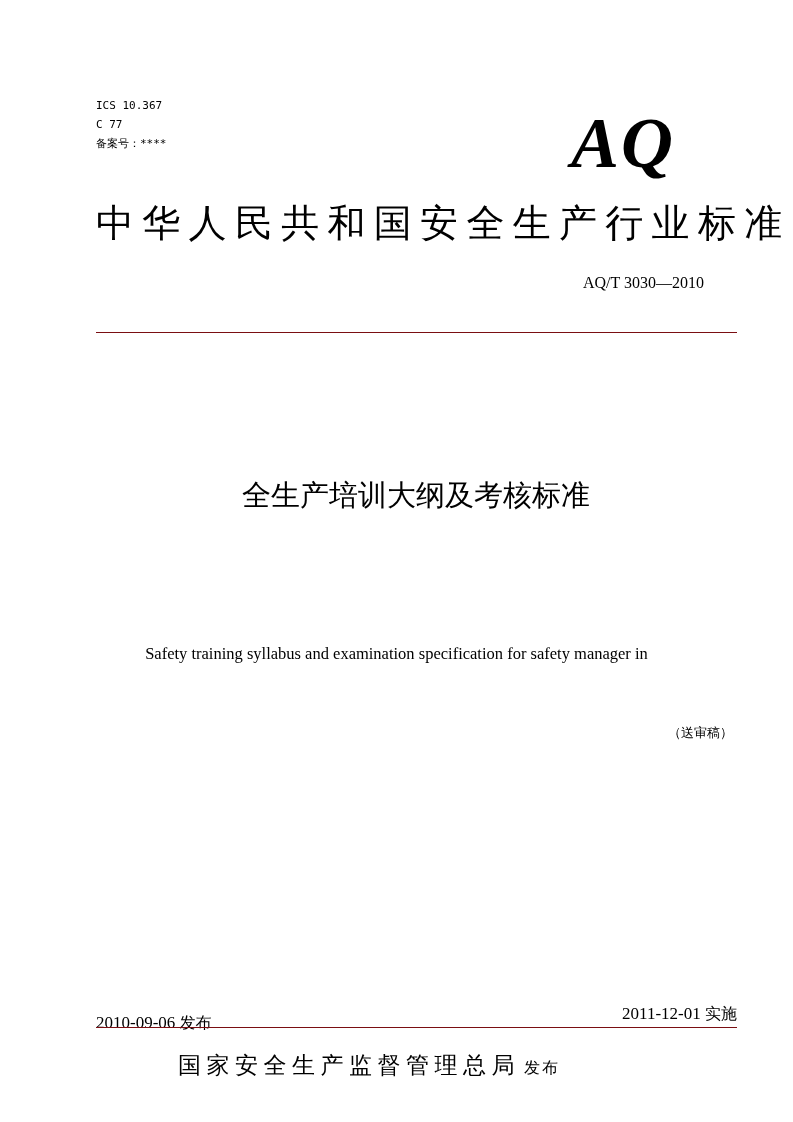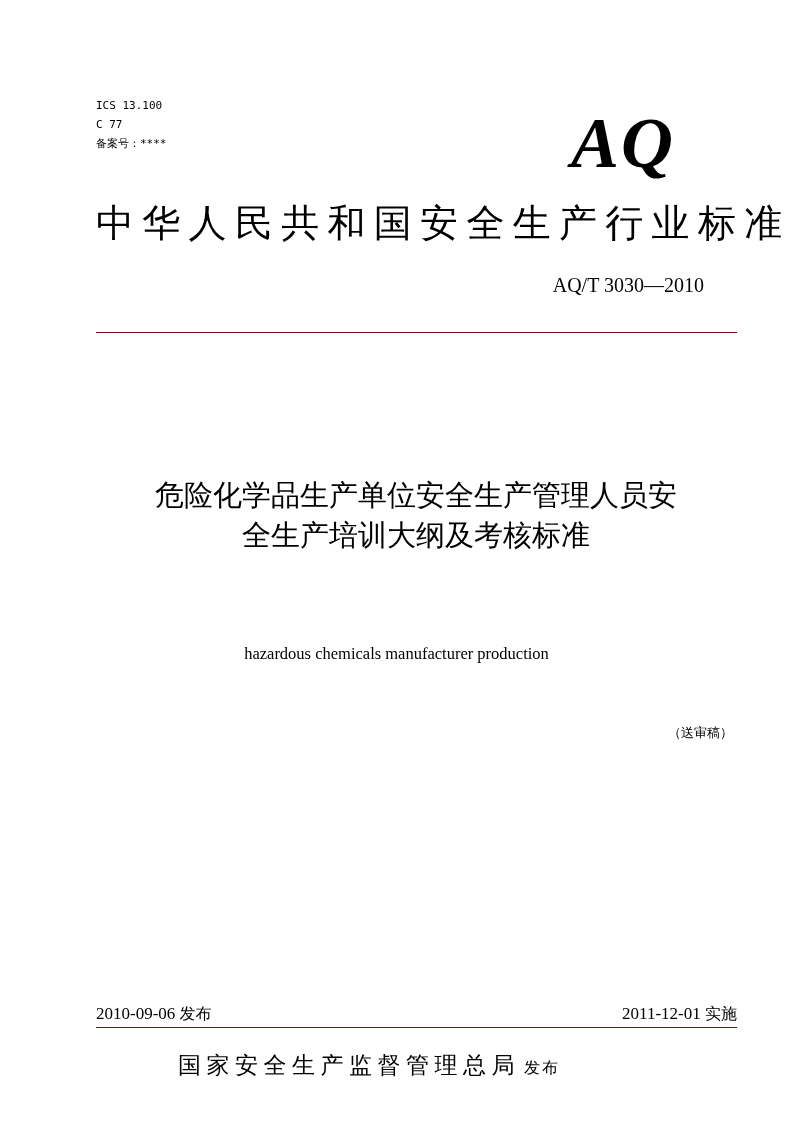--- a/index.html
+++ b/index.html
@@ -2,62 +2,61 @@
 <html><head>
 <meta charset="utf-8">
 <style>
   html, body { margin: 0; padding: 0; background: #ffffff; }
   body { width: 793px; height: 1122px; position: relative; overflow: hidden; color: #000; }
   .abs { position: absolute; }
   .meta { font-family: "DejaVu Sans Mono", monospace; font-size: 11px; left: 96px; line-height: 15px; }
   .meta-cn { font-family: Liberation Serif, serif; font-size: 11px; }
   .aq-logo { font-family: "Liberation Serif", serif; font-weight: bold; font-size: 72px; left: 571px; top: 108px; letter-spacing: 2px; line-height: 70px; font-style: italic; }
   .std-title { font-family: "DejaVu Sans", sans-serif; font-size: 38px; left: 96px; top: 203px; width: 642px; letter-spacing: 8.3px; line-height: 40px; white-space: nowrap; }
-  .std-code { font-family: "Liberation Serif", serif; font-size: 20px; left: 520px; width: 184px; text-align: right; top: 274px; }
+  .std-code { font-family: "Liberation Serif", serif; font-size: 16px; left: 520px; width: 184px; text-align: right; top: 274px; }
   .rule { height: 1px; background: #7a0e12; left: 96px; width: 641px; }
   .main-title { font-family: "DejaVu Sans", sans-serif; font-size: 29px; left: 60px; width: 712px; text-align: center; top: 475px; line-height: 40px; }
   .en-title { font-family: "Liberation Serif", serif; font-size: 16.5px; left: 60px; width: 673px; text-align: center; top: 640px; line-height: 27px; }
   .draft { font-family: "DejaVu Sans", sans-serif; font-size: 13px; left: 60px; width: 673px; text-align: right; top: 724px; }
   .date { font-family: "Liberation Serif", serif; font-size: 17px; top: 1004px; }
   .date .cn { font-family: "DejaVu Sans", sans-serif; font-size: 16px; }
   .publisher { font-family: "DejaVu Sans", sans-serif; top: 1050px; left: 178px; white-space: nowrap; }
   .publisher .org { font-size: 23px; letter-spacing: 5.5px; }
   .publisher .act { font-size: 16px; margin-left: 4px; letter-spacing: 2px; }
 </style>
 </head>
 <body>
 
 <div>
 
-  <div class="abs meta" style="top:98px;">ICS 13.100</div>
+  <div class="abs meta" style="top:98px;">ICS 10.367</div>
   <div class="abs meta" style="top:117px;">C 77</div>
   <div class="abs meta" style="top:136px;">
     <span class="meta-cn">备案号：</span><span>****</span>
   </div>
 
   <div class="abs aq-logo">AQ</div>
 
   <div class="abs std-title">中华人民共和国安全生产行业标准</div>
 
   <div class="abs std-code">AQ/T 3030—2010</div>
 
   <div class="abs rule" style="top:332px;"></div>
 
   <div class="abs main-title">
-    <div>危险化学品生产单位安全生产管理人员安</div>
     <div>全生产培训大纲及考核标准</div>
   </div>
 
   <div class="abs en-title">
-    <div>hazardous chemicals manufacturer production</div>
+    <div>Safety training syllabus and examination specification for safety manager in</div>
   </div>
 
   <div class="abs draft">（送审稿）</div>
 
-  <div class="abs date" style="left:96px;">
+  <div class="abs date" style="left:96px;margin-top:9px;">
     <span>2010-09-06</span>
     <span class="cn">发布</span>
   </div>
   <div class="abs date" style="right:56px;">
     <span>2011-12-01</span>
     <span class="cn">实施</span>
   </div>
 
   <div class="abs rule" style="top:1027px;"></div>
 

